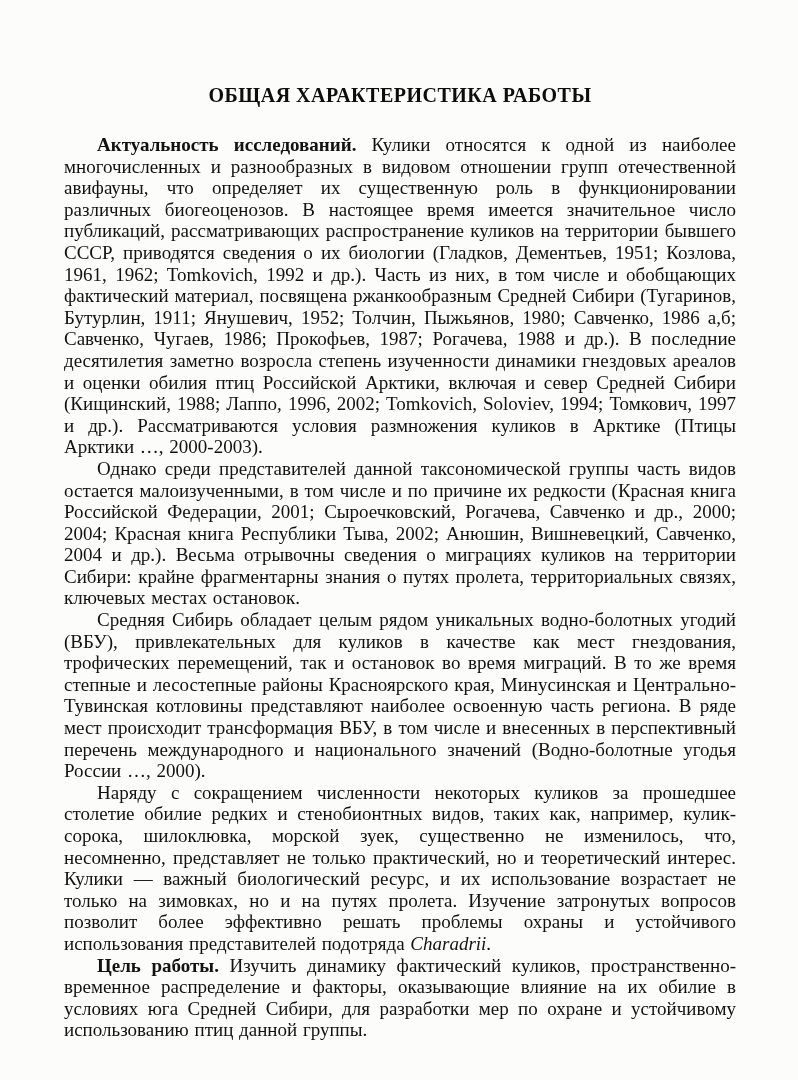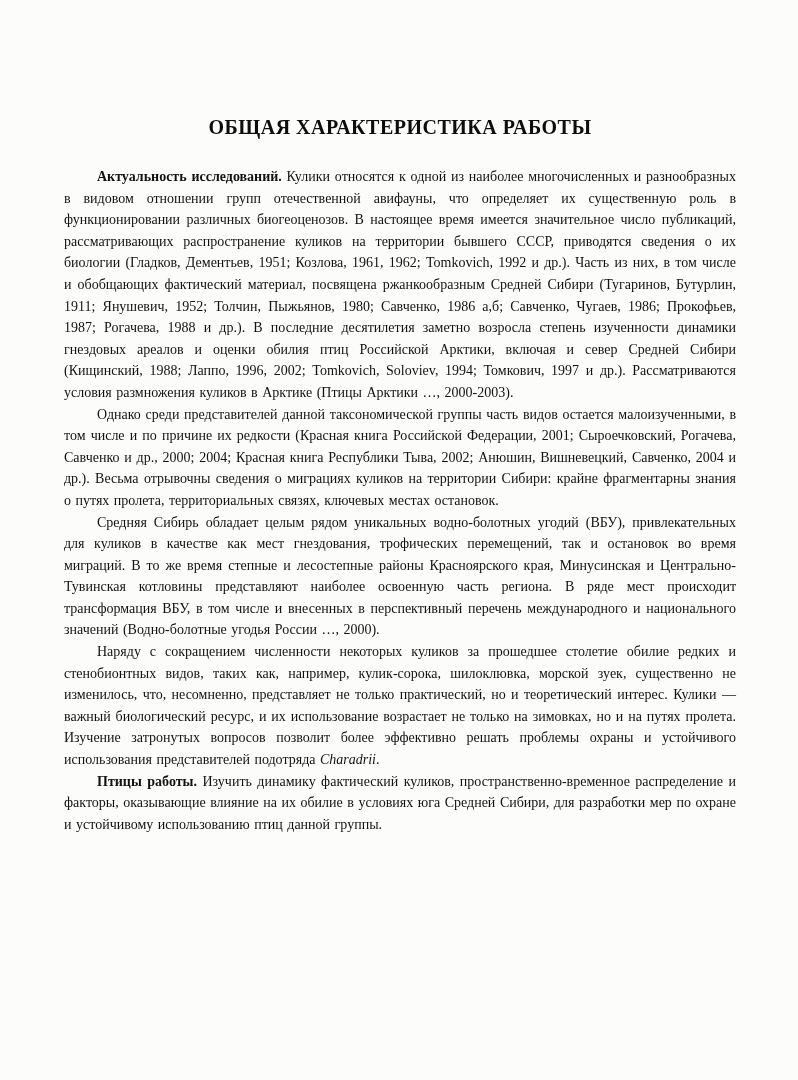--- a/index.html
+++ b/index.html
@@ -12,33 +12,33 @@
     height: 1080px;
     overflow: hidden;
     background: #fcfcfa;
     color: #111111;
     font-family: "Liberation Serif", "DejaVu Serif", serif;
   }
   .page {
     box-sizing: border-box;
     width: 798px;
     height: 1080px;
-    padding: 116px 62px 0 64px;
+    padding: 84px 62px 0 64px;
   }
   .title {
     margin: 0 0 27px 0;
     text-align: center;
     font-size: 20px;
     font-weight: bold;
     letter-spacing: 0.5px;
     color: #0d0d0d;
   }
   .para {
     margin: 0;
-    font-size: 14px;
+    font-size: 19px;
     line-height: 21.6px;
     text-align: justify;
     text-indent: 33px;
     color: #121212;
     word-spacing: 1px;
   }
   .para b {
     font-weight: bold;
   }
   .para i {
@@ -53,15 +53,15 @@
   <h1 class="title">ОБЩАЯ ХАРАКТЕРИСТИКА РАБОТЫ</h1>
 
   <p class="para"><b>Актуальность исследований.</b><span> Кулики относятся к одной из наиболее многочисленных и разнообразных в видовом отношении групп отечественной авифауны, что определяет их существенную роль в функционировании различных биогеоценозов. В настоящее время имеется значительное число публикаций, рассматривающих распространение куликов на территории бывшего СССР, приводятся сведения о их биологии (Гладков, Дементьев, 1951; Козлова, 1961, 1962; Tomkovich, 1992 и др.). Часть из них, в том числе и обобщающих фактический материал, посвящена ржанкообразным Средней Сибири (Тугаринов, Бутурлин, 1911; Янушевич, 1952; Толчин, Пыжьянов, 1980; Савченко, 1986 а,б; Савченко, Чугаев, 1986; Прокофьев, 1987; Рогачева, 1988 и др.). В последние десятилетия заметно возросла степень изученности динамики гнездовых ареалов и оценки обилия птиц Российской Арктики, включая и север Средней Сибири (Кищинский, 1988; Лаппо, 1996, 2002; Tomkovich, Soloviev, 1994; Томкович, 1997 и др.). Рассматриваются условия размножения куликов в Арктике (Птицы Арктики …, 2000-2003).</span></p>
 
   <p class="para"><span>Однако среди представителей данной таксономической группы часть видов остается малоизученными, в том числе и по причине их редкости (Красная книга Российской Федерации, 2001; Сыроечковский, Рогачева, Савченко и др., 2000; 2004; Красная книга Республики Тыва, 2002; Анюшин, Вишневецкий, Савченко, 2004  и др.). Весьма отрывочны сведения о миграциях куликов на территории Сибири: крайне фрагментарны знания о путях пролета, территориальных связях,  ключевых местах остановок.</span></p>
 
   <p class="para"><span>Средняя Сибирь обладает целым рядом уникальных водно-болотных угодий (ВБУ), привлекательных для куликов в качестве как мест гнездования, трофических перемещений, так и остановок во время миграций. В то же время степные и лесостепные районы Красноярского края, Минусинская и Центрально-Тувинская котловины представляют наиболее освоенную часть региона. В ряде мест происходит трансформация ВБУ, в том числе и внесенных в перспективный перечень международного  и национального значений (Водно-болотные угодья России …, 2000).</span></p>
 
   <p class="para"><span>Наряду с сокращением численности некоторых куликов за  прошедшее столетие обилие редких и стенобионтных видов,  таких как, например, кулик-сорока, шилоклювка, морской зуек, существенно не изменилось, что, несомненно, представляет не только практический, но и теоретический интерес. Кулики — важный биологический ресурс, и их использование возрастает не только на зимовках, но и на путях пролета. Изучение затронутых вопросов позволит  более эффективно решать проблемы охраны и устойчивого использования представителей подотряда </span><i>Charadrii</i><span>.</span></p>
 
-  <p class="para"><b>Птицы работы.</b><span> Изучить динамику фактический куликов, пространственно-временное распределение и факторы, оказывающие влияние на их обилие в условиях юга Средней Сибири, для разработки мер по охране и устойчивому использованию птиц данной группы.</span></p>
+  <p class="para"><b>Цель работы.</b><span> Изучить динамику фактический куликов, пространственно-временное распределение и факторы, оказывающие влияние на их обилие в условиях юга Средней Сибири, для разработки мер по охране и устойчивому использованию птиц данной группы.</span></p>
 
 </div>
 
 </body></html>

